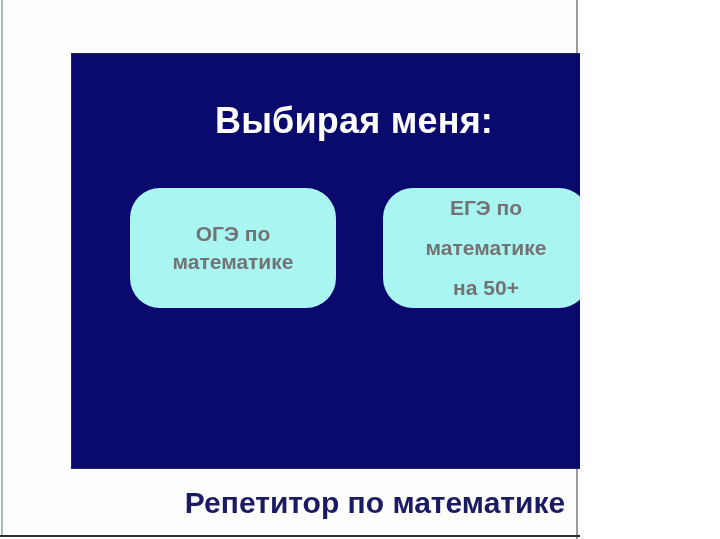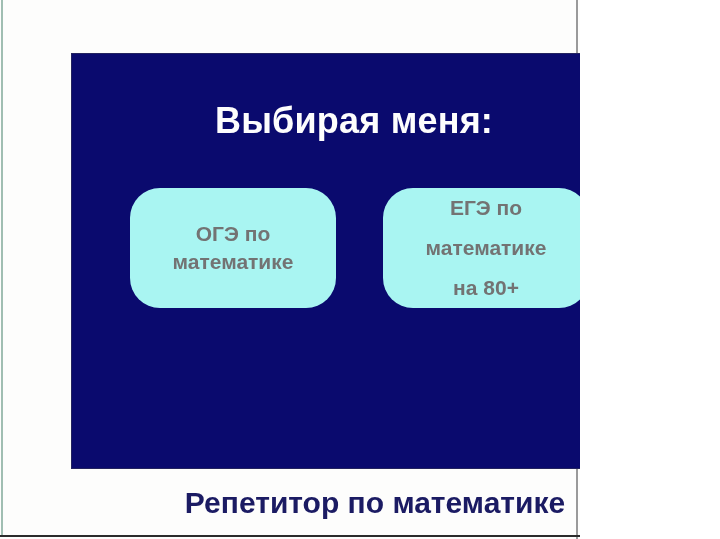--- a/index.html
+++ b/index.html
@@ -173,21 +173,21 @@
     <div class="cards-row">
 
       <div class="card card--left">
         <div class="card-line">ОГЭ по</div>
         <div class="card-line">математике</div>
       </div>
 
       <div class="card card--right">
         <div class="card-line">ЕГЭ по</div>
         <div class="card-line">математике</div>
-        <div class="card-line">на 80+</div>
+        <div class="card-line">на 50+</div>
       </div>
 
     </div>
   </div>
 
   <div class="footer-caption">Репетитор по математике</div>
 
   <div class="watermark">
     <div class="wm-ring r1"></div>
     <div class="wm-ring r2"></div>

